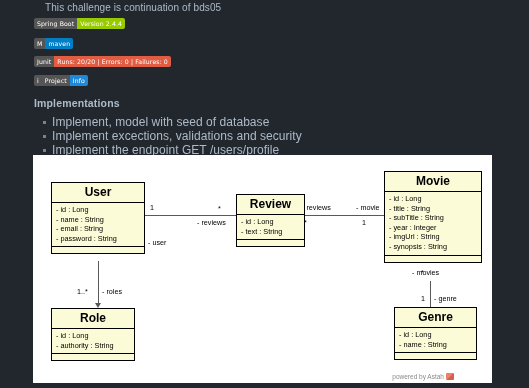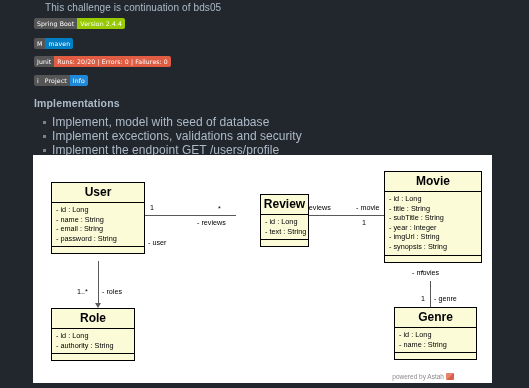--- a/index.html
+++ b/index.html
@@ -140,21 +140,21 @@
     color: #000;
     line-height: 9.6px;
     white-space: nowrap;
   }
   .uml-ops {
     height: 6px;
   }
 
   
   #box-user   { left: 18px;  top: 27px;  width: 94px; }
-  #box-review { left: 203px; top: 39px;  width: 49px; margin-left: 24px; }
+  #box-review { left: 203px; top: 39px;  width: 69px; }
   #box-movie  { left: 351px; top: 16px;  width: 98px; }
   #box-role   { left: 18px;  top: 153px; width: 84px; }
   #box-genre  { left: 361px; top: 152px; width: 83px; }
 
   
   .line {
     position: absolute;
     background: #595959;
   }
   .line.h { height: 1px; }

